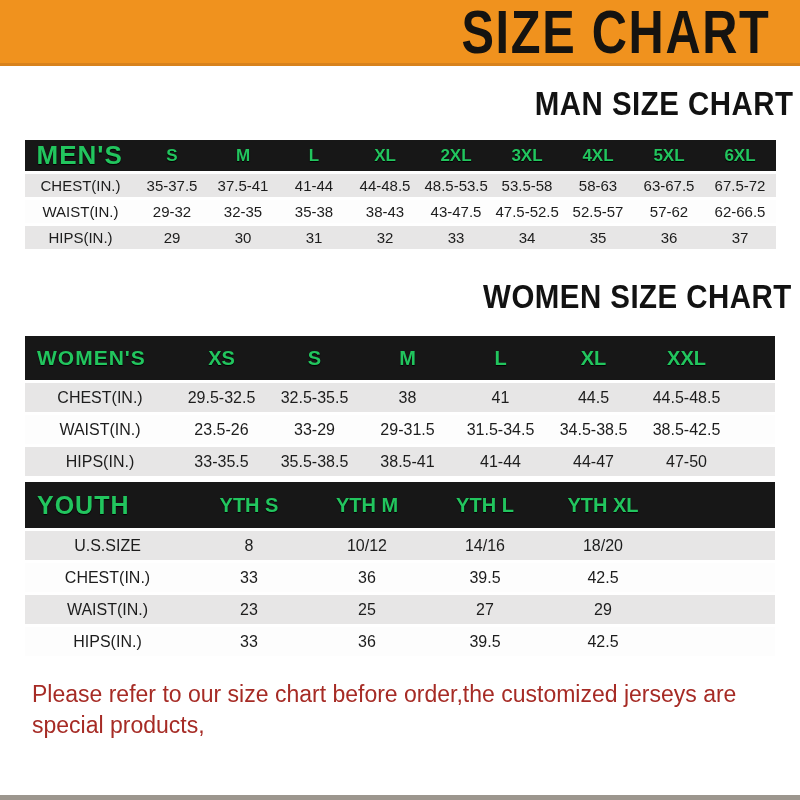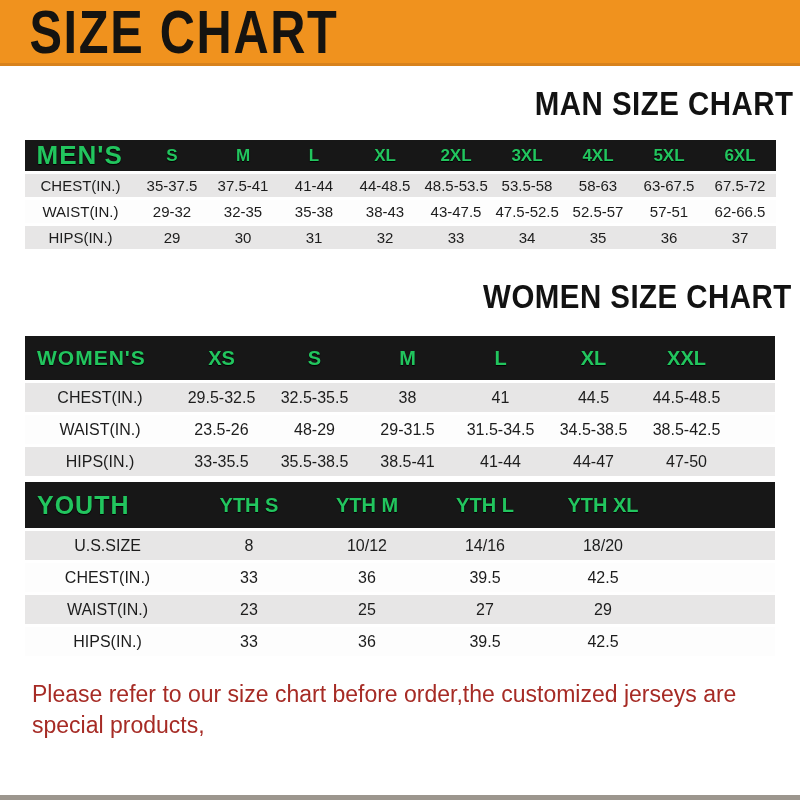--- a/index.html
+++ b/index.html
@@ -10,21 +10,21 @@
     background: #ffffff;
     font-family: "Liberation Sans", sans-serif;
     overflow: hidden;
   }
 
   
   .banner {
     height: 66px;
     background: #F0921E;
     border-bottom: 3px solid #D8821C;
-    display: flex; align-items: center; justify-content: flex-start;
+    display: flex; align-items: center; justify-content: flex-end;
   }
   .banner h1 {
     margin: 0;
     font-size: 58px;
     font-weight: bold;
     color: #151310;
     letter-spacing: 2px;
     white-space: nowrap;
     transform: scale(0.84, 1.06);
   }
@@ -154,21 +154,21 @@
         </tr>
         <tr>
           <td class="rowlabel">WAIST(IN.)</td>
           <td>29-32</td>
           <td>32-35</td>
           <td>35-38</td>
           <td>38-43</td>
           <td>43-47.5</td>
           <td>47.5-52.5</td>
           <td>52.5-57</td>
-          <td>57-51</td>
+          <td>57-62</td>
           <td>62-66.5</td>
         </tr>
         <tr>
           <td class="rowlabel">HIPS(IN.)</td>
           <td>29</td>
           <td>30</td>
           <td>31</td>
           <td>32</td>
           <td>33</td>
           <td>34</td>
@@ -204,21 +204,21 @@
           <td>32.5-35.5</td>
           <td>38</td>
           <td>41</td>
           <td>44.5</td>
           <td>44.5-48.5</td>
           <td></td>
         </tr>
         <tr>
           <td class="rowlabel">WAIST(IN.)</td>
           <td>23.5-26</td>
-          <td>48-29</td>
+          <td>33-29</td>
           <td>29-31.5</td>
           <td>31.5-34.5</td>
           <td>34.5-38.5</td>
           <td>38.5-42.5</td>
           <td></td>
         </tr>
         <tr>
           <td class="rowlabel">HIPS(IN.)</td>
           <td>33-35.5</td>
           <td>35.5-38.5</td>

